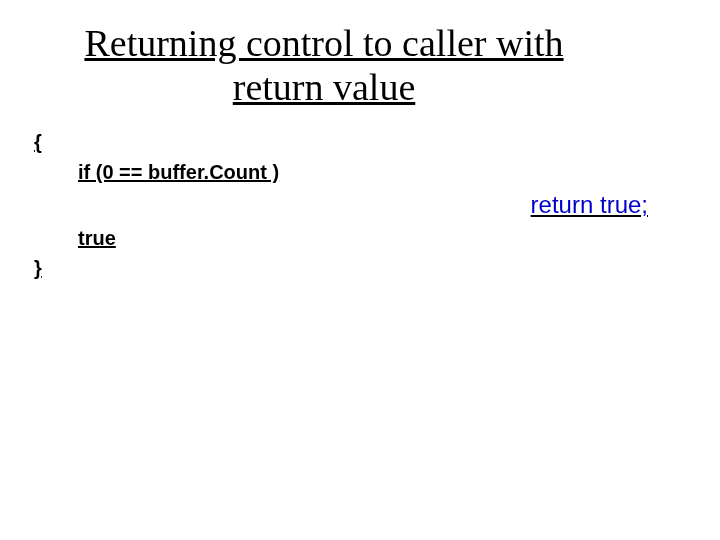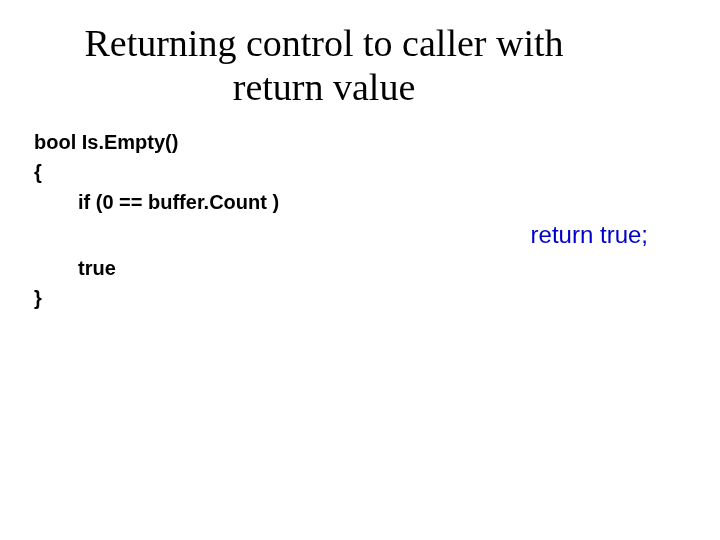--- a/index.html
+++ b/index.html
@@ -9,20 +9,21 @@
     height: 540px;
     background: #ffffff;
     font-family: "Times New Roman", Times, serif;
     overflow: hidden;
   }
   .slide {
     width: 648px;
     height: 540px;
     position: relative;
     box-sizing: border-box;
+    text-decoration: underline;
   }
   .title {
     text-align: center;
     font-size: 38px;
     font-weight: 400;
     color: #000;
     line-height: 1.15;
     padding-top: 22px;
     padding-bottom: 10px;
   }
@@ -49,20 +50,19 @@
 </head>
 <body>
 
 <div class="slide">
   <div class="title">
     <span>Returning control to caller with</span><br>
     <span>return value</span>
   </div>
 
   <div class="code-block">
-    <div class="code-line">bool Is.Empty()</div>
     <div class="code-line">{</div>
     <div class="code-line indent-1">if (0 == buffer.Count )</div>
     <div class="code-line indent-2 return-stmt">return true;</div>
     <div class="code-line indent-1">true</div>
     <div class="code-line">}</div>
   </div>
 </div>
 
 </body></html>

